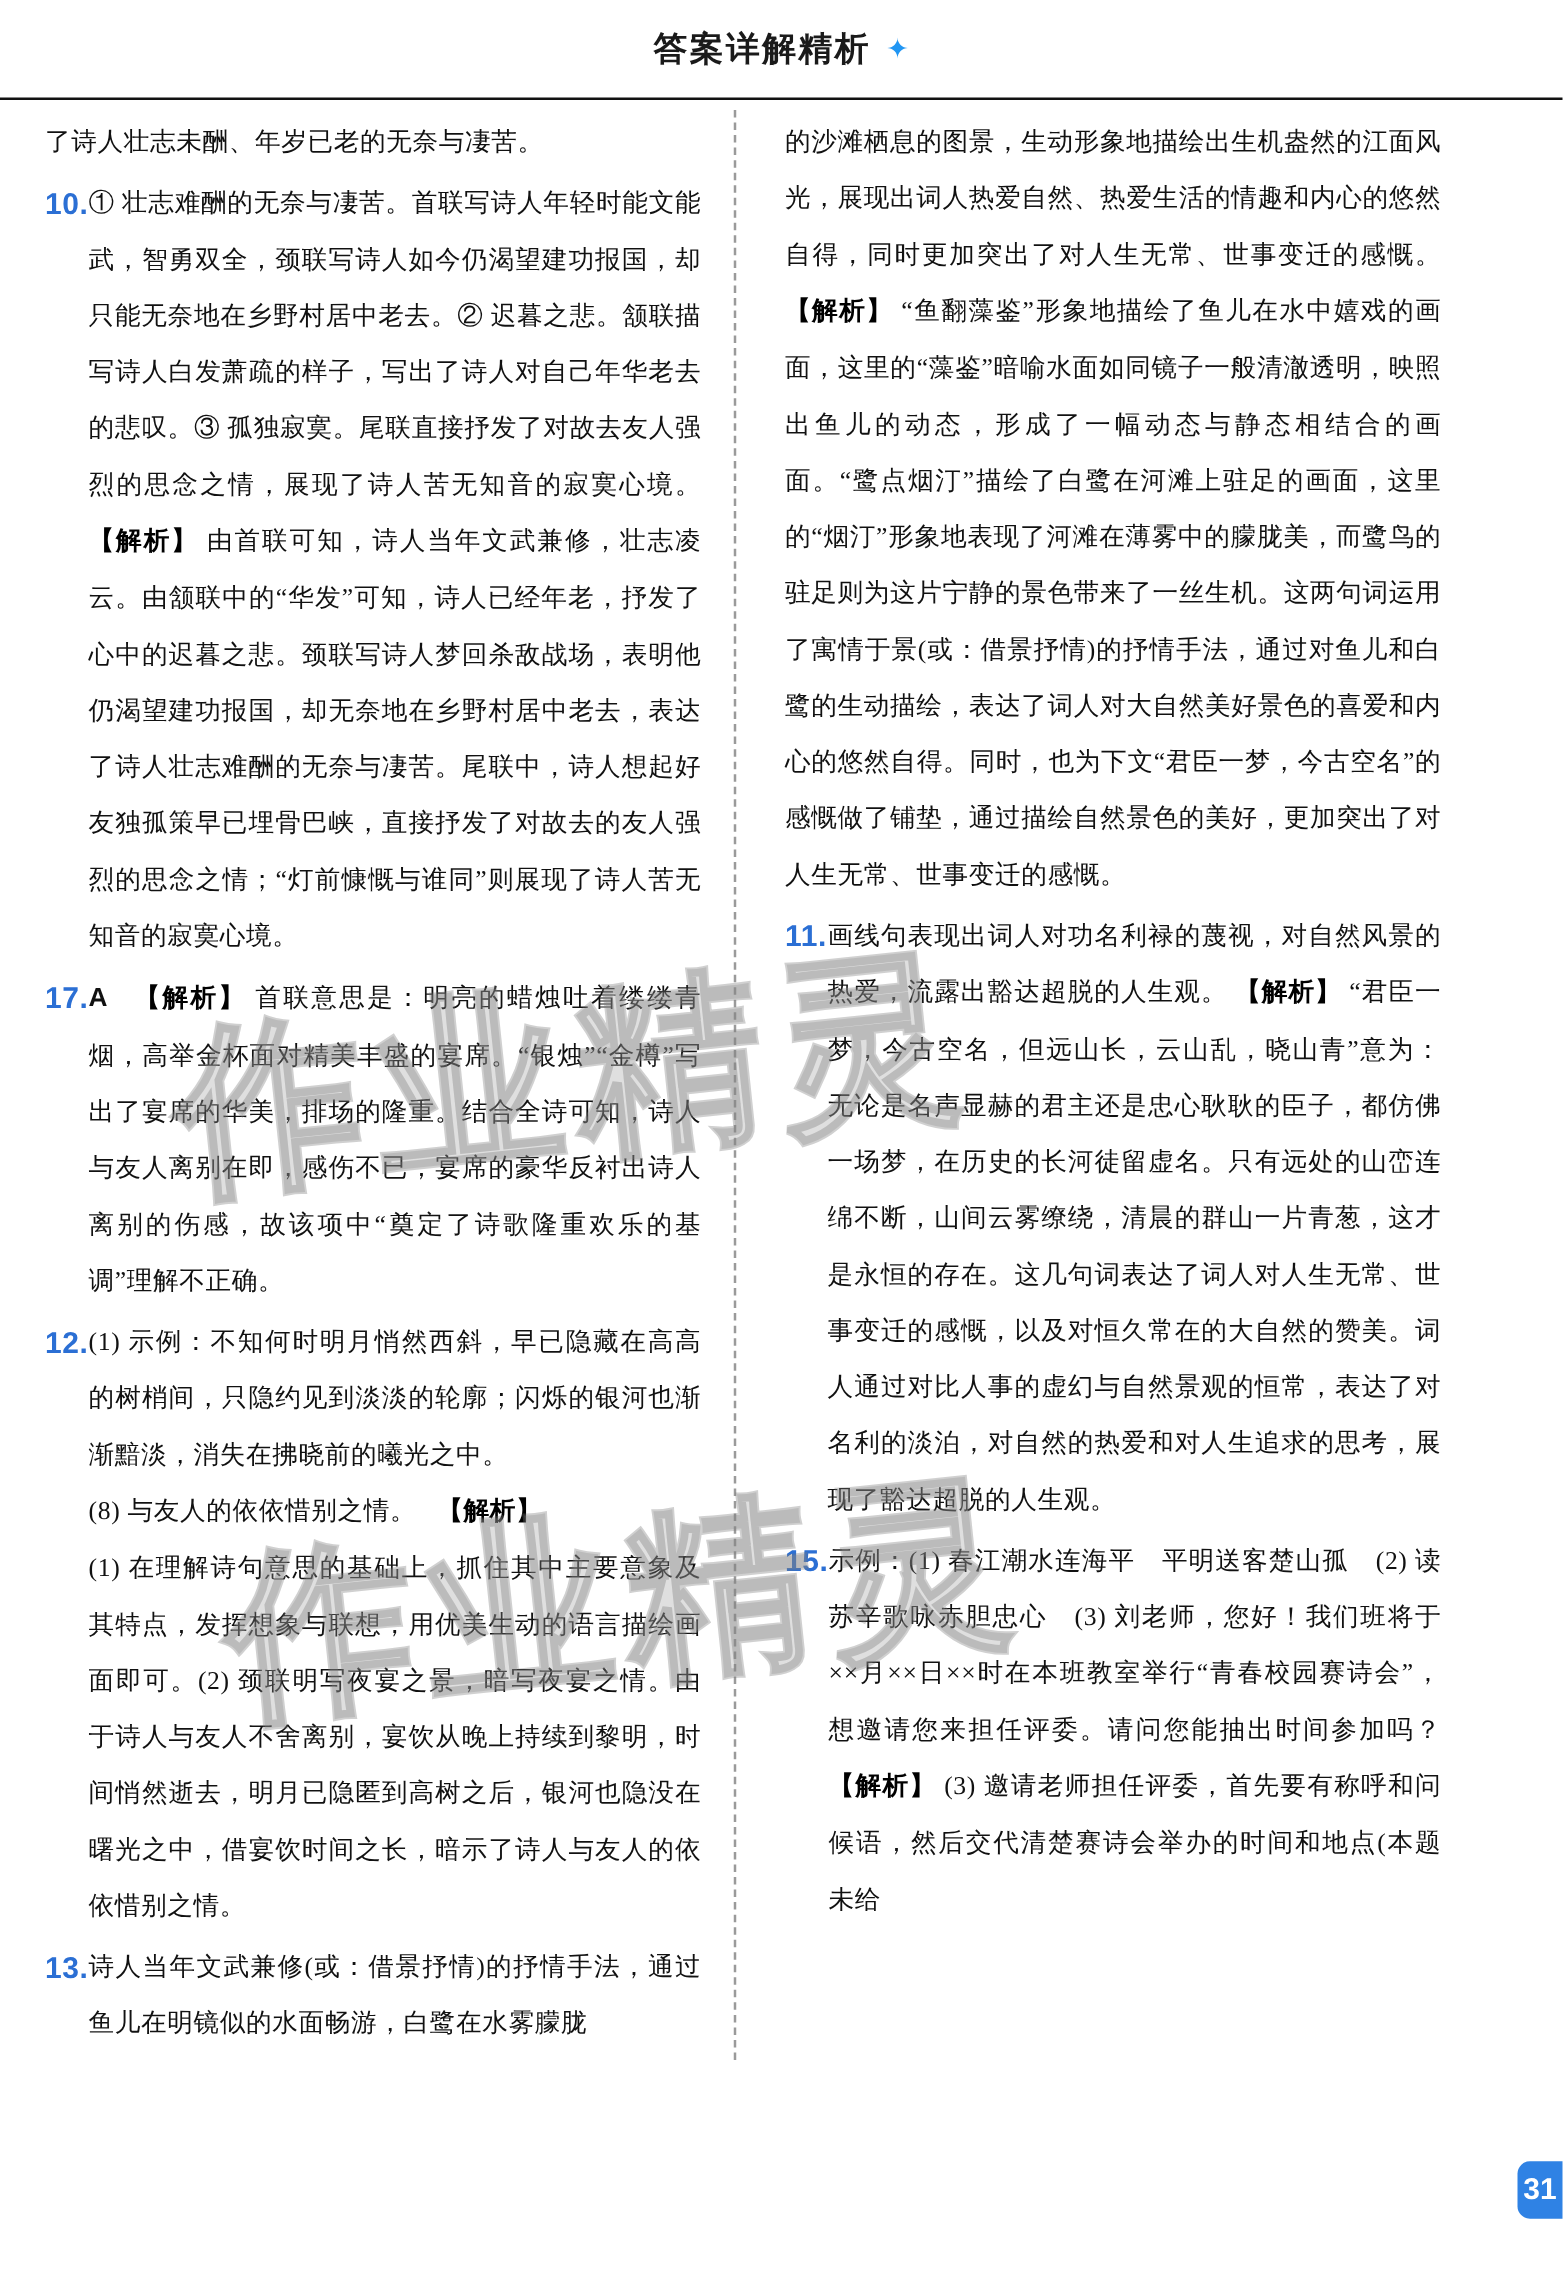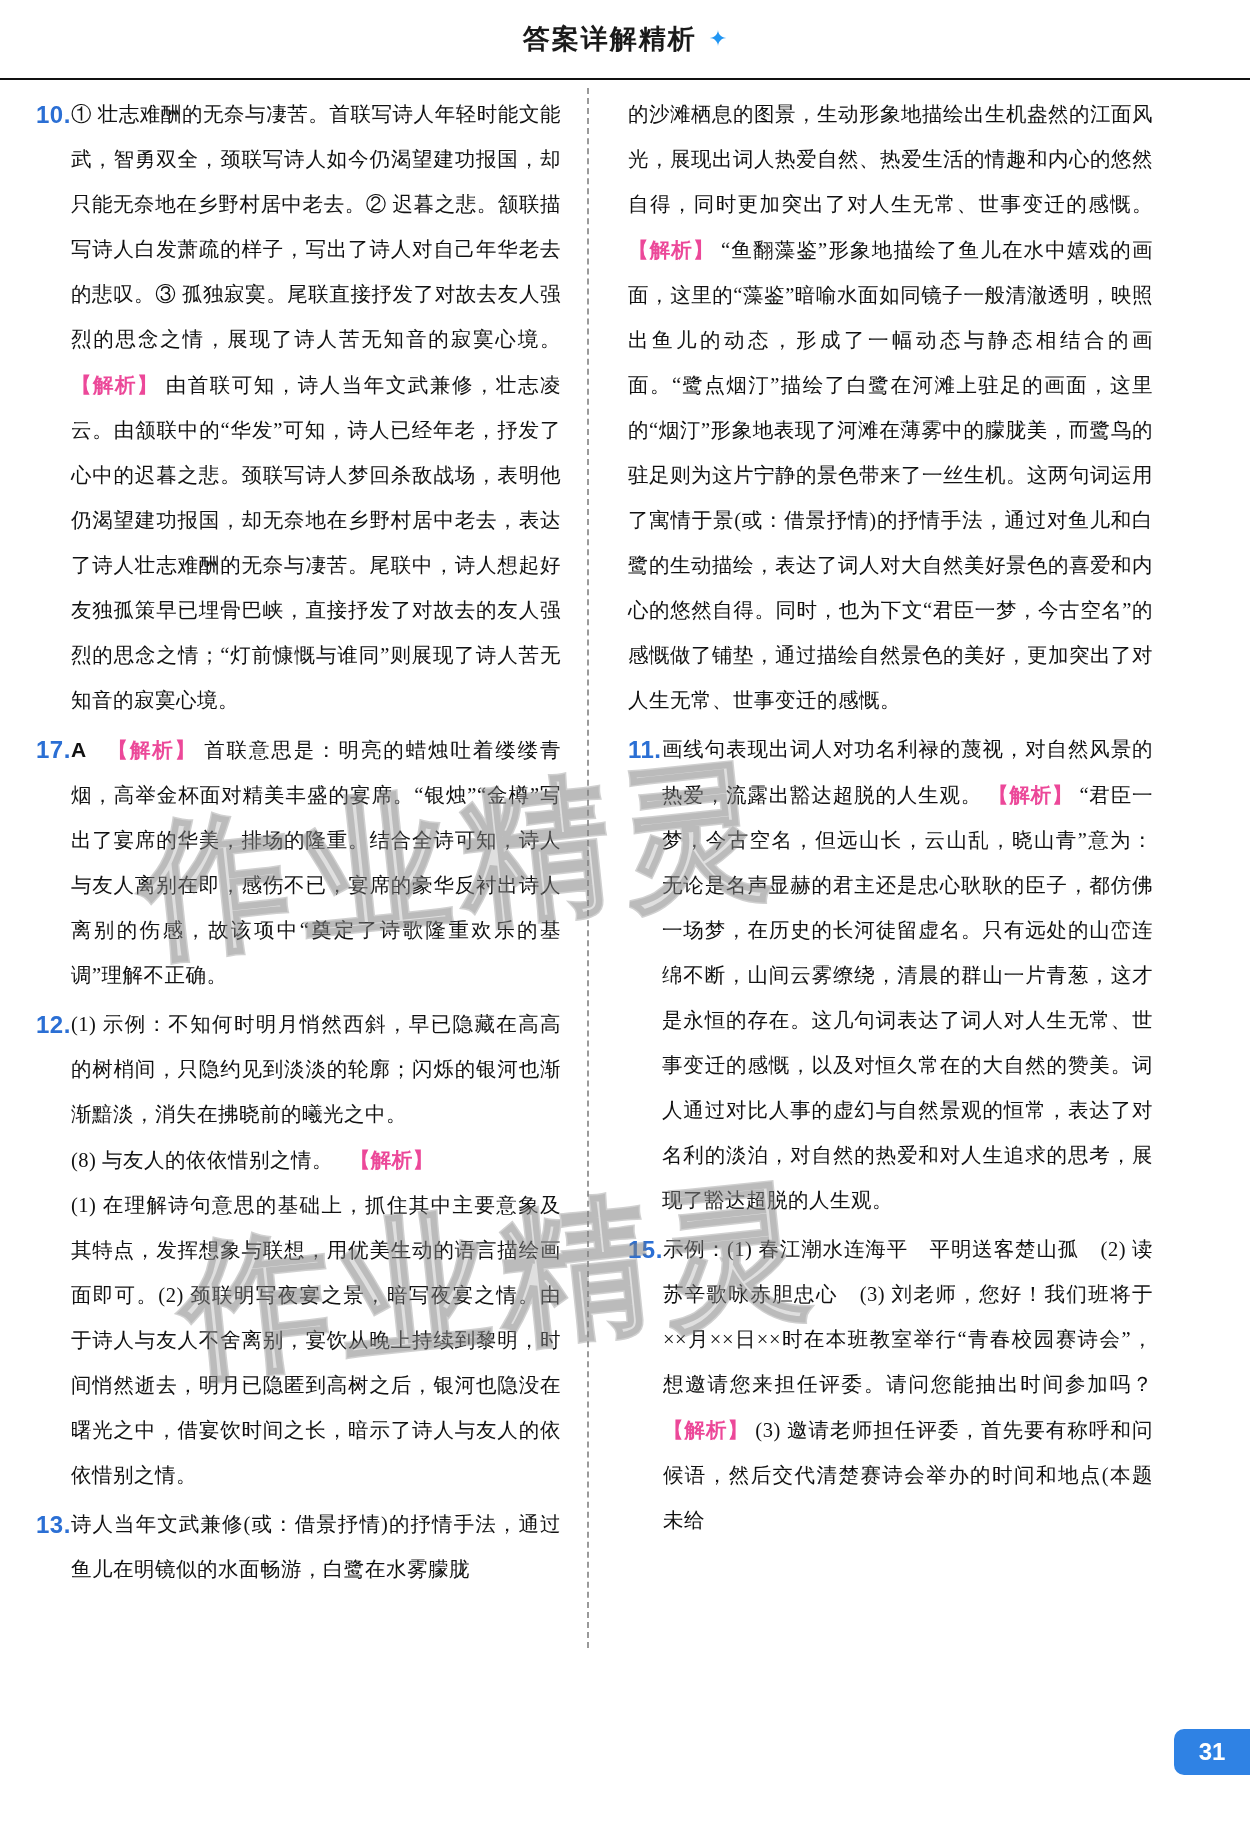--- a/index.html
+++ b/index.html
@@ -56,37 +56,37 @@
     font-size:24px;
     min-width:34px;
     line-height:45px;
   }
   .body{
     flex:1 1 auto;
     text-align:justify;
     text-justify:inter-ideograph;
   }
   .tag{
-    color:#ec4899;
-    font-weight:bold;
-    font-family:Liberation Sans, sans-serif;
+    color:#000000;
+    font-weight:bold;
+    font-family:Liberation Mono, monospace;
     white-space:nowrap;
   }
   .ans{
     color:#111;
   }
   .choice{
     font-family:"Liberation Sans", sans-serif;
     font-weight:bold;
     font-size:21px;
   }
   
   .pagenum{
     position:absolute;right:0;bottom:46px;
-    width:76px;height:46px;
+    width:36px;height:46px;
     background:#2f82e4;
     color:#fff;
     border-radius:10px 0 0 10px;
     display:flex;align-items:center;justify-content:center;
     font-family:"Liberation Sans", sans-serif;
     font-size:24px;font-weight:bold;
   }
   
   .wm{
     position:absolute;
@@ -114,20 +114,23 @@
   <div class="header">
     <span class="header-title">答案详解精析</span>
     <span class="header-star">✦</span>
   </div>
   <div class="header-rule"></div>
 
   <div class="divider"></div>
 
   <div class="col col-left">
 
+    <div class="item">
+      <div class="body">了诗人壮志未酬、年岁已老的无奈与凄苦。</div>
+    </div>
 
     <div class="item">
       <div class="num">10.</div>
       <div class="body">
         <span class="ans">① 壮志难酬的无奈与凄苦。首联写诗人年轻时能文能武，智勇双全，颈联写诗人如今仍渴望建功报国，却只能无奈地在乡野村居中老去。② 迟暮之悲。颔联描写诗人白发萧疏的样子，写出了诗人对自己年华老去的悲叹。③ 孤独寂寞。尾联直接抒发了对故去友人强烈的思念之情，展现了诗人苦无知音的寂寞心境。</span>
         <span class="tag">【解析】</span>
         <span class="ans">由首联可知，诗人当年文武兼修，壮志凌云。由颔联中的“华发”可知，诗人已经年老，抒发了心中的迟暮之悲。颈联写诗人梦回杀敌战场，表明他仍渴望建功报国，却无奈地在乡野村居中老去，表达了诗人壮志难酬的无奈与凄苦。尾联中，诗人想起好友独孤策早已埋骨巴峡，直接抒发了对故去的友人强烈的思念之情；“灯前慷慨与谁同”则展现了诗人苦无知音的寂寞心境。</span>
       </div>
     </div>
 

